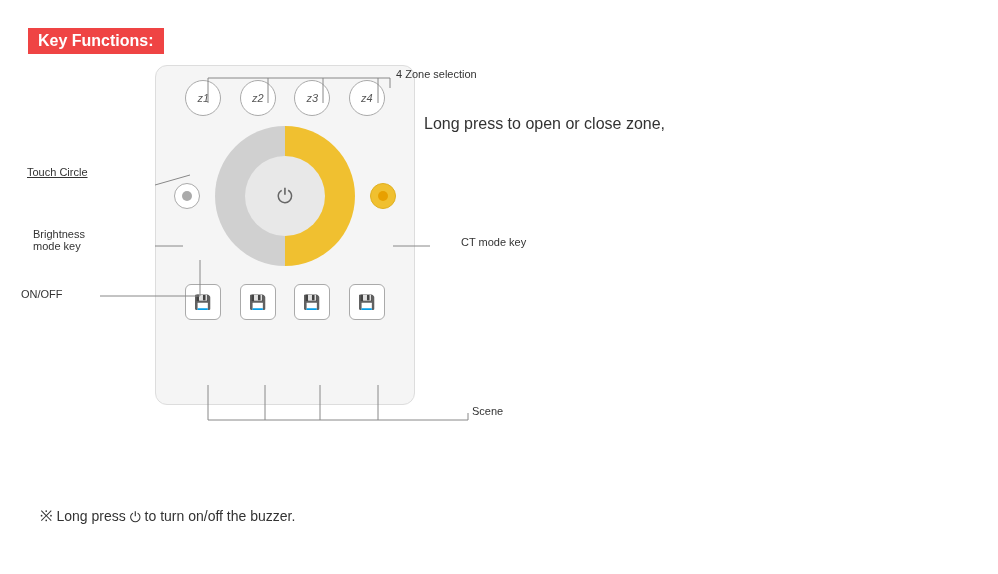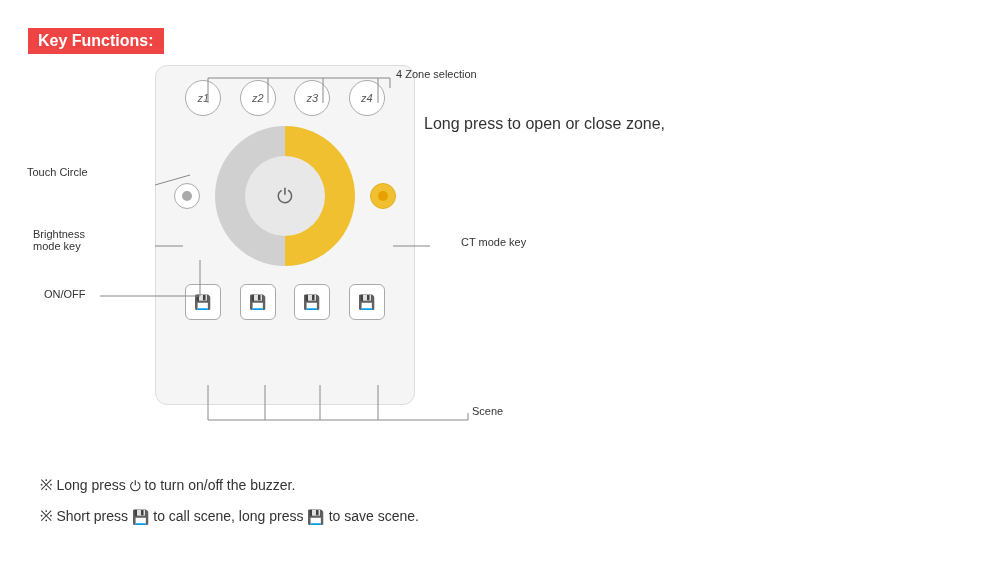--- a/index.html
+++ b/index.html
@@ -258,48 +258,40 @@
   <line x1="468" y1="420" x2="468" y2="413" stroke="#888" stroke-width="1"></line>
 </svg>
 
 <div class="annotation" style="top:68px; left:396px;">
   <span>4 Zone selection</span>
 </div>
 <div class="annotation" style="top:115px; left:424px; font-size:16px;">
   <span>Long press to open or close zone,</span><br>
 </div>
 
-<div class="annotation" style="top:166px; left:27px;">
+<div class="annotation" style="top:166px; left:27px;text-decoration:underline;">
   <span>Touch Circle</span>
 </div>
 
 <div class="annotation" style="top:228px; left:33px;">
   <span>Brightness<br>mode key</span>
 </div>
 
-<div class="annotation" style="top:288px; left:44px;">
+<div class="annotation" style="top:288px; left:21px;">
   <span>ON/OFF</span>
 </div>
 
 <div class="annotation" style="top:236px; left:461px;">
   <span>CT mode key</span>
 </div>
 
 <div class="annotation" style="top:405px; left:472px;text-align:center;">
   <span>Scene</span>
 </div>
 
 <div class="notes">
   <div class="note-line">
     <span class="asterisk">※</span>
     <span> Long press </span>
     <span class="note-icon">⏻</span>
     <span> to turn on/off the buzzer.</span>
   </div>
-  <div class="note-line">
-    <span class="asterisk">※</span>
-    <span> Short press </span>
-    <span class="note-icon">💾</span>
-    <span> to call scene, long press </span>
-    <span class="note-icon">💾</span>
-    <span> to save scene.</span>
-  </div>
 </div>
 
 </body></html>

